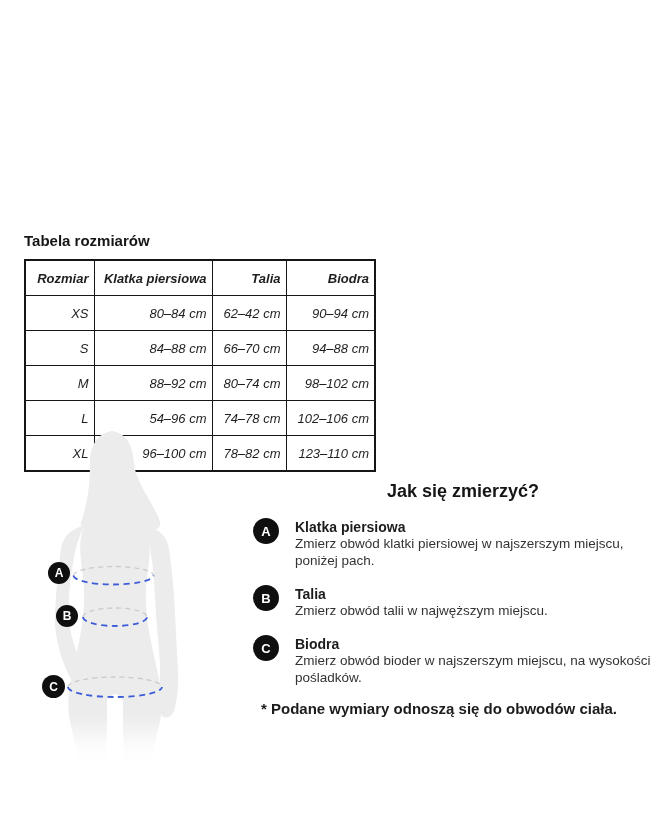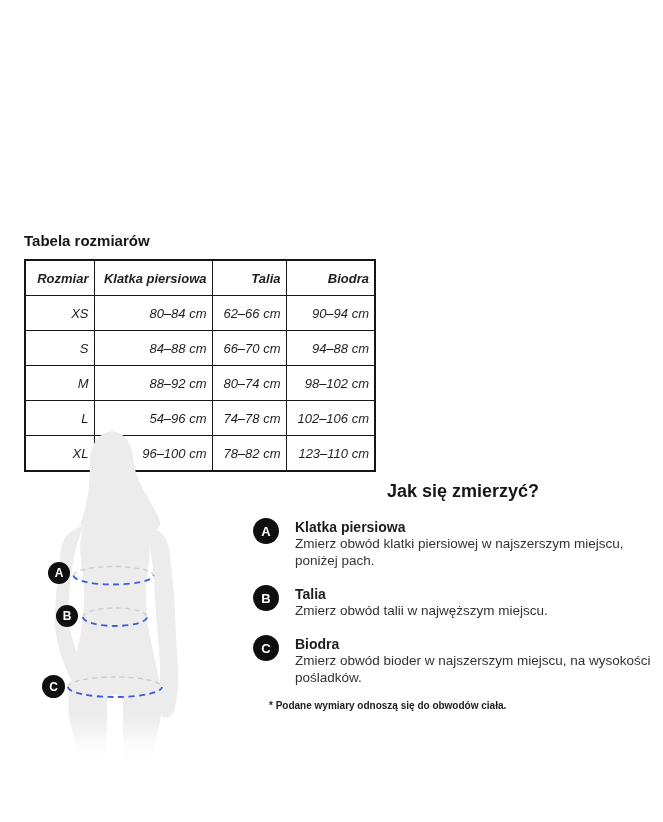--- a/index.html
+++ b/index.html
@@ -74,22 +74,22 @@
   .item-content { margin-left: 42px; padding-top: 1px; }
   .item-heading {
     margin: 0; font-size: 14px; line-height: 17px;
     font-weight: bold; color: #1c1c1c;
   }
   .item-line {
     font-size: 13.5px; line-height: 16.5px;
     color: #333333; white-space: nowrap;
   }
   .guide-footnote {
-    position: absolute; left: 16px; top: 219px;
-    font-size: 10px; font-weight: bold; color: #1c1c1c;
+    position: absolute; left: 8px; top: 219px;
+    font-size: 15px; font-weight: bold; color: #1c1c1c;
     white-space: nowrap;
   }
 </style>
 </head>
 <body>
 
 <div class="size-section">
   <h2 class="table-title">Tabela rozmiarów</h2>
   <table class="size-table">
     <colgroup>
@@ -103,21 +103,21 @@
         <th>Rozmiar</th>
         <th>Klatka piersiowa</th>
         <th>Talia</th>
         <th>Biodra</th>
       </tr>
     </thead>
     <tbody>
       <tr>
         <td>XS</td>
         <td>80–84 cm</td>
-        <td>62–66 cm</td>
+        <td>62–42 cm</td>
         <td>90–94 cm</td>
       </tr>
       <tr>
         <td>S</td>
         <td>84–88 cm</td>
         <td>66–70 cm</td>
         <td>94–88 cm</td>
       </tr>
       <tr>
         <td>M</td>

